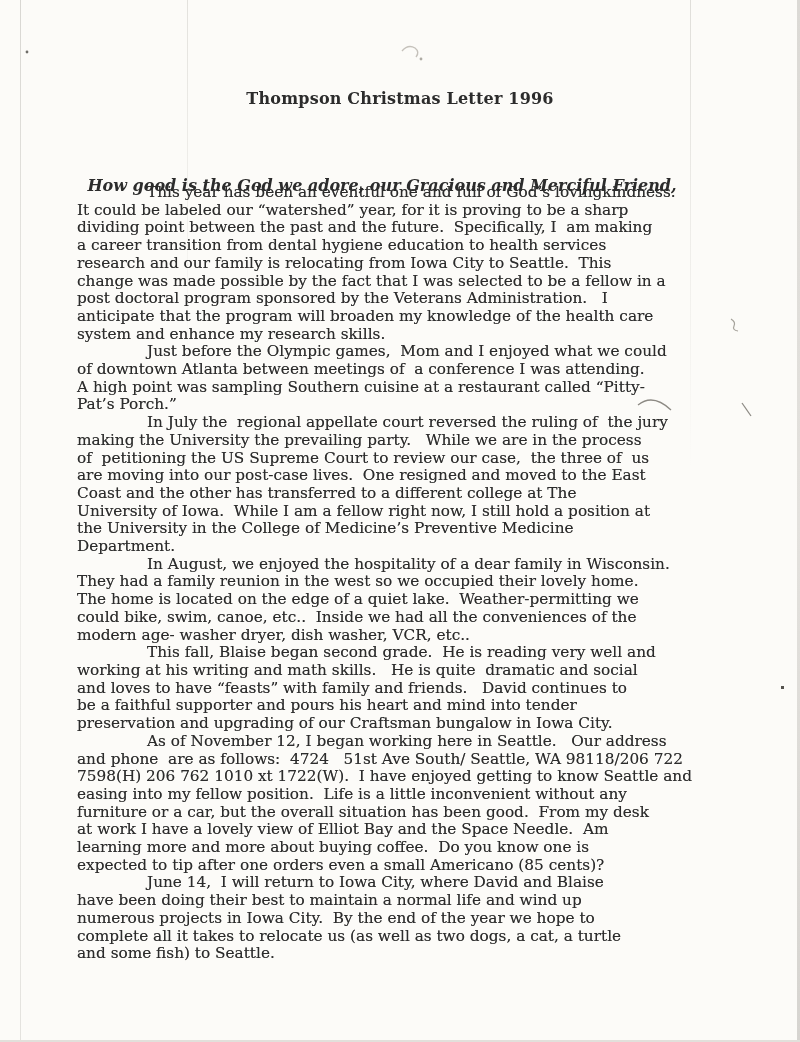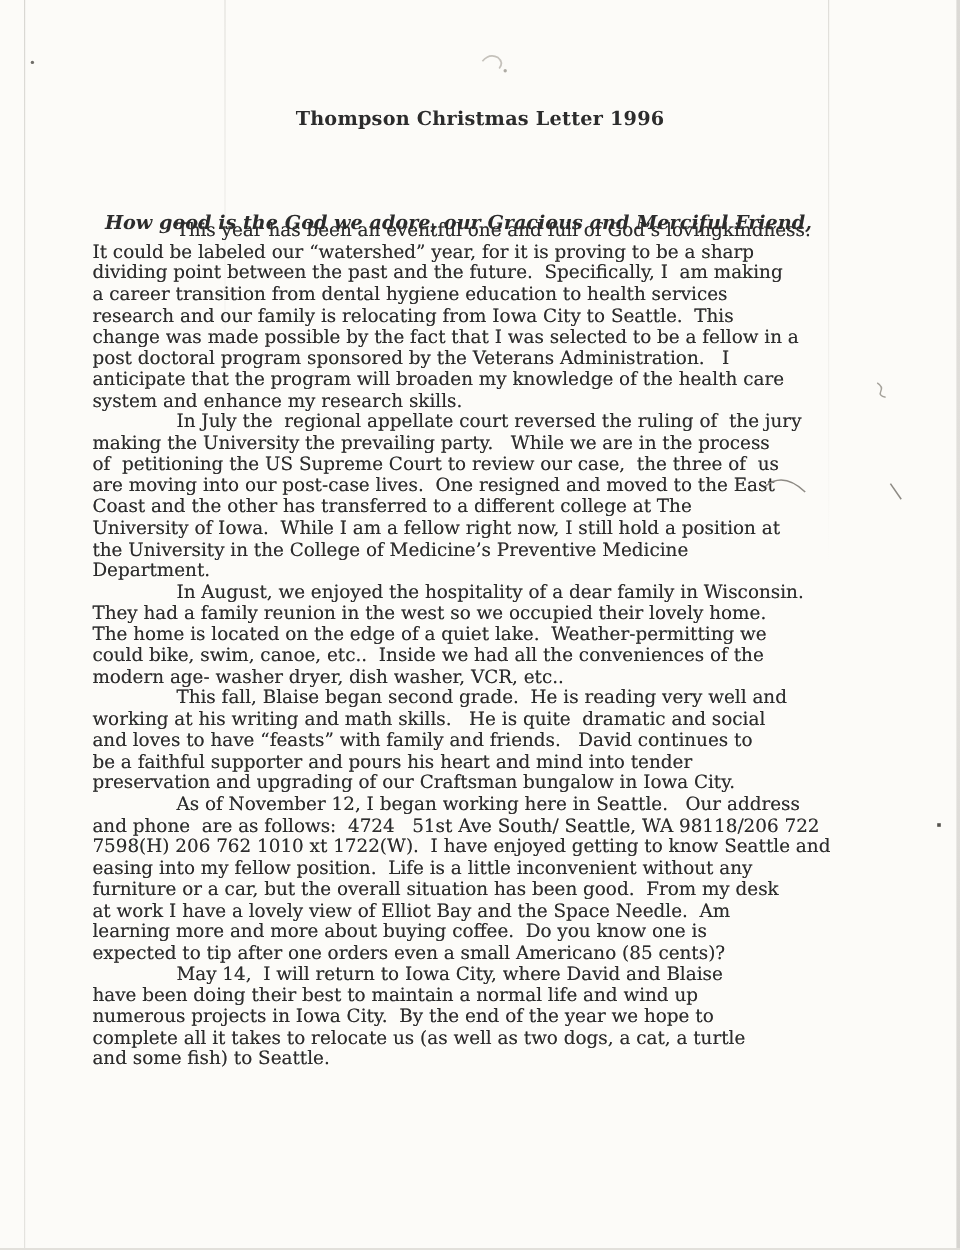--- a/index.html
+++ b/index.html
@@ -94,20 +94,24 @@
   <div class="letter-body">
     <p>This year has been an eventful one and full of God’s lovingkindness.
 It could be labeled our “watershed” year, for it is proving to be a sharp
 dividing point between the past and the future.  Specifically, I  am making
 a career transition from dental hygiene education to health services
 research and our family is relocating from Iowa City to Seattle.  This
 change was made possible by the fact that I was selected to be a fellow in a
 post doctoral program sponsored by the Veterans Administration.   I
 anticipate that the program will broaden my knowledge of the health care
 system and enhance my research skills.</p>
+    <p>Just before the Olympic games,  Mom and I enjoyed what we could
+of downtown Atlanta between meetings of  a conference I was attending.
+A high point was sampling Southern cuisine at a restaurant called “Pitty-
+Pat’s Porch.”</p>
     <p>In July the  regional appellate court reversed the ruling of  the jury
 making the University the prevailing party.   While we are in the process
 of  petitioning the US Supreme Court to review our case,  the three of  us
 are moving into our post-case lives.  One resigned and moved to the East
 Coast and the other has transferred to a different college at The
 University of Iowa.  While I am a fellow right now, I still hold a position at
 the University in the College of Medicine’s Preventive Medicine
 Department.</p>
     <p>In August, we enjoyed the hospitality of a dear family in Wisconsin.
 They had a family reunion in the west so we occupied their lovely home.
@@ -120,21 +124,21 @@
 be a faithful supporter and pours his heart and mind into tender
 preservation and upgrading of our Craftsman bungalow in Iowa City.</p>
     <p>As of November 12, I began working here in Seattle.   Our address
 and phone  are as follows:  4724   51st Ave South/ Seattle, WA 98118/206 722
 7598(H) 206 762 1010 xt 1722(W).  I have enjoyed getting to know Seattle and
 easing into my fellow position.  Life is a little inconvenient without any
 furniture or a car, but the overall situation has been good.  From my desk
 at work I have a lovely view of Elliot Bay and the Space Needle.  Am
 learning more and more about buying coffee.  Do you know one is
 expected to tip after one orders even a small Americano (85 cents)?</p>
-    <p>May 14,  I will return to Iowa City, where David and Blaise
+    <p>June 14,  I will return to Iowa City, where David and Blaise
 have been doing their best to maintain a normal life and wind up
 numerous projects in Iowa City.  By the end of the year we hope to
 complete all it takes to relocate us (as well as two dogs, a cat, a turtle
 and some fish) to Seattle.</p>
   </div>
 
   <svg class="marks-overlay" width="800" height="1042" viewBox="0 0 800 1042">
 
     <path d="M402,51 q6,-7 13,-3 q5,4 1,9" fill="none" stroke="#b6b3ab" stroke-width="1.4" opacity="0.8"></path>
     <circle cx="421" cy="59" r="1.4" fill="#9a978f" opacity="0.8"></circle>

